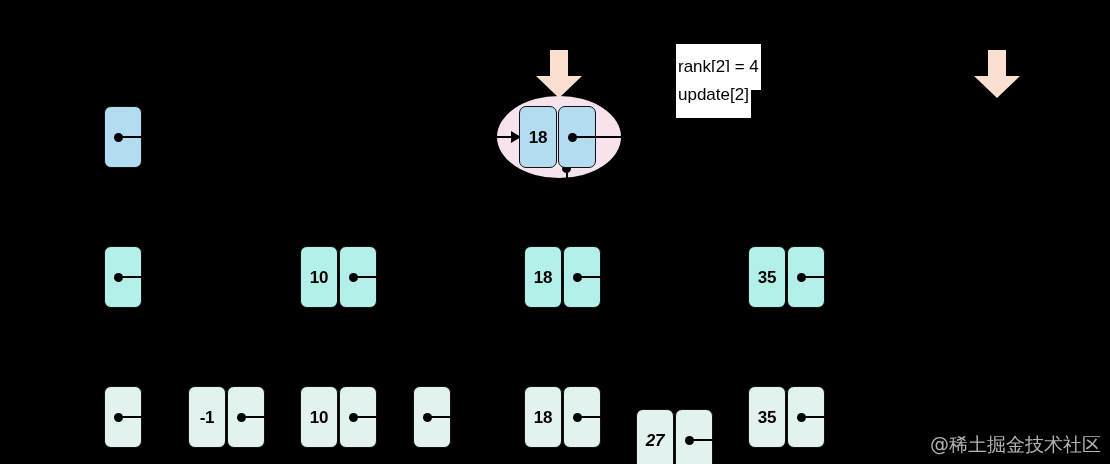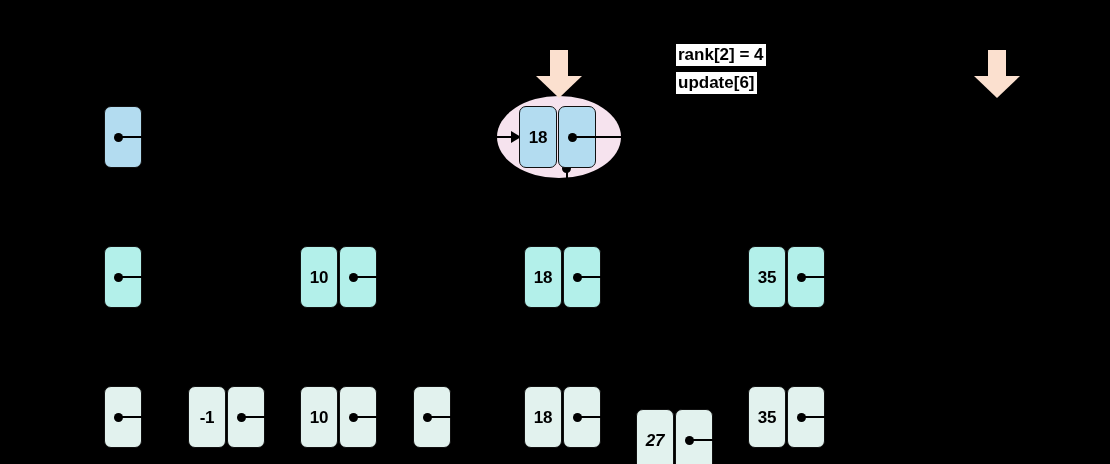--- a/index.html
+++ b/index.html
@@ -135,24 +135,24 @@
     left: 0;
     border-left: 23px solid transparent;
     border-right: 23px solid transparent;
     border-top: 22px solid #fbe0cf;
   }
   
   .label {
     position: absolute;
     background: #ffffff;
     color: #000000;
-    font-weight: bold;
+    font-weight: normal;
     font-size: 17px;
     line-height: 22px;
-    padding: 0 2px;
+    padding: 12px 2px;
     white-space: nowrap;
   }
   
   .watermark {
     position: absolute;
     color: #d9d9d9;
     opacity: 0.82;
     font-size: 19px;
     white-space: nowrap;
     font-family: "DejaVu Sans", sans-serif;
@@ -311,16 +311,17 @@
     <div class="shaft" style="height:28px;"></div>
     <div class="head" style="top:26px;"></div>
   </div>
 
   <div class="downarrow" style="left:974px; top:50px; height:48px;">
     <div class="shaft" style="height:28px;"></div>
     <div class="head" style="top:26px;"></div>
   </div>
 
   <div class="label" style="left:676px; top:44px;">rank[2] = 4</div>
-  <div class="label" style="left:676px; top:72px;">update[6]</div>
-
+  <div class="label" style="left:676px; top:72px;">update[2]</div>
+
+  <div class="watermark" style="left:930px; top:432px;">@稀土掘金技术社区</div>
 
 </div>
 
 </body></html>

